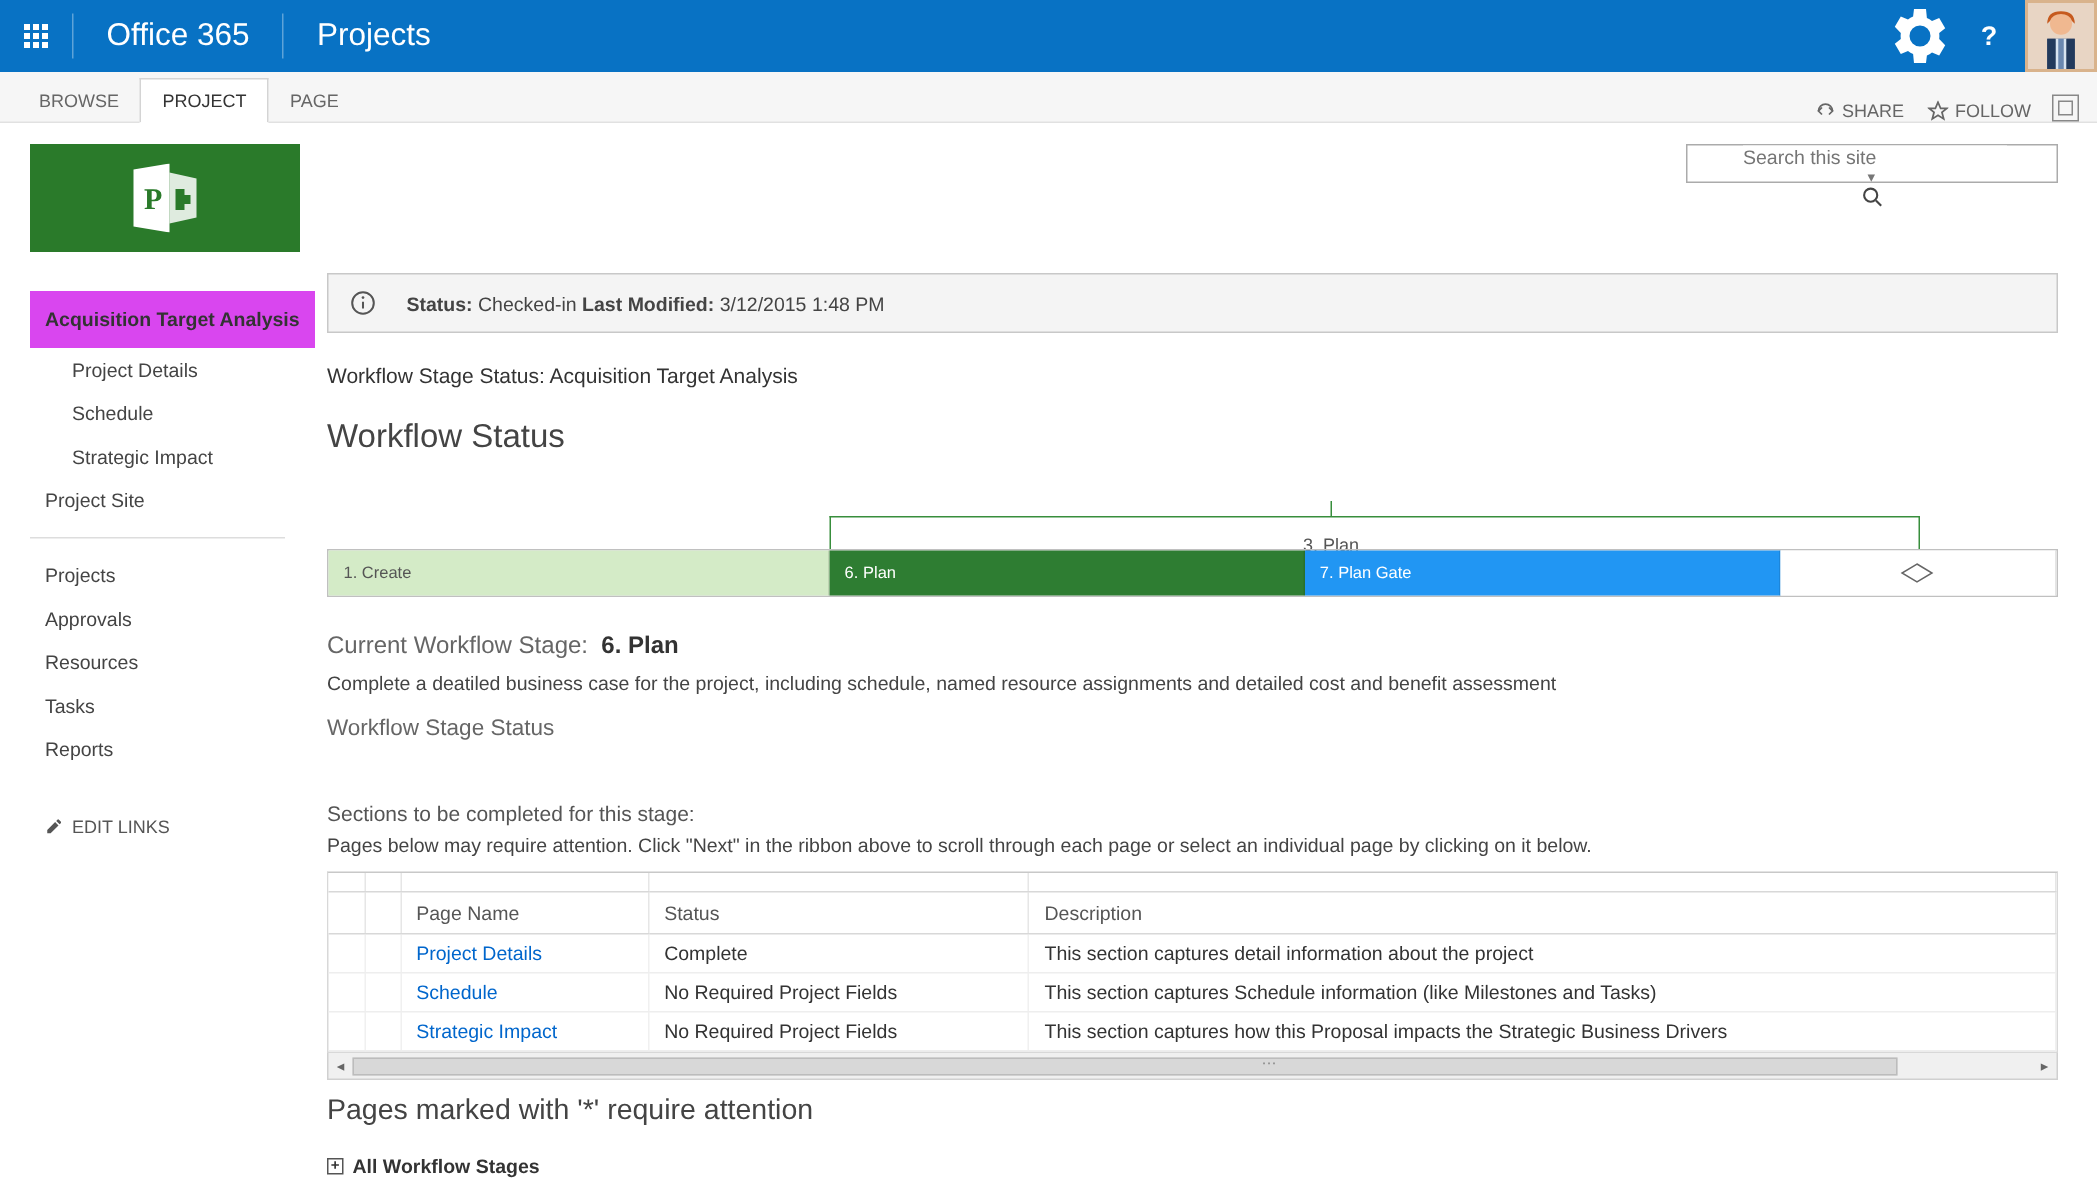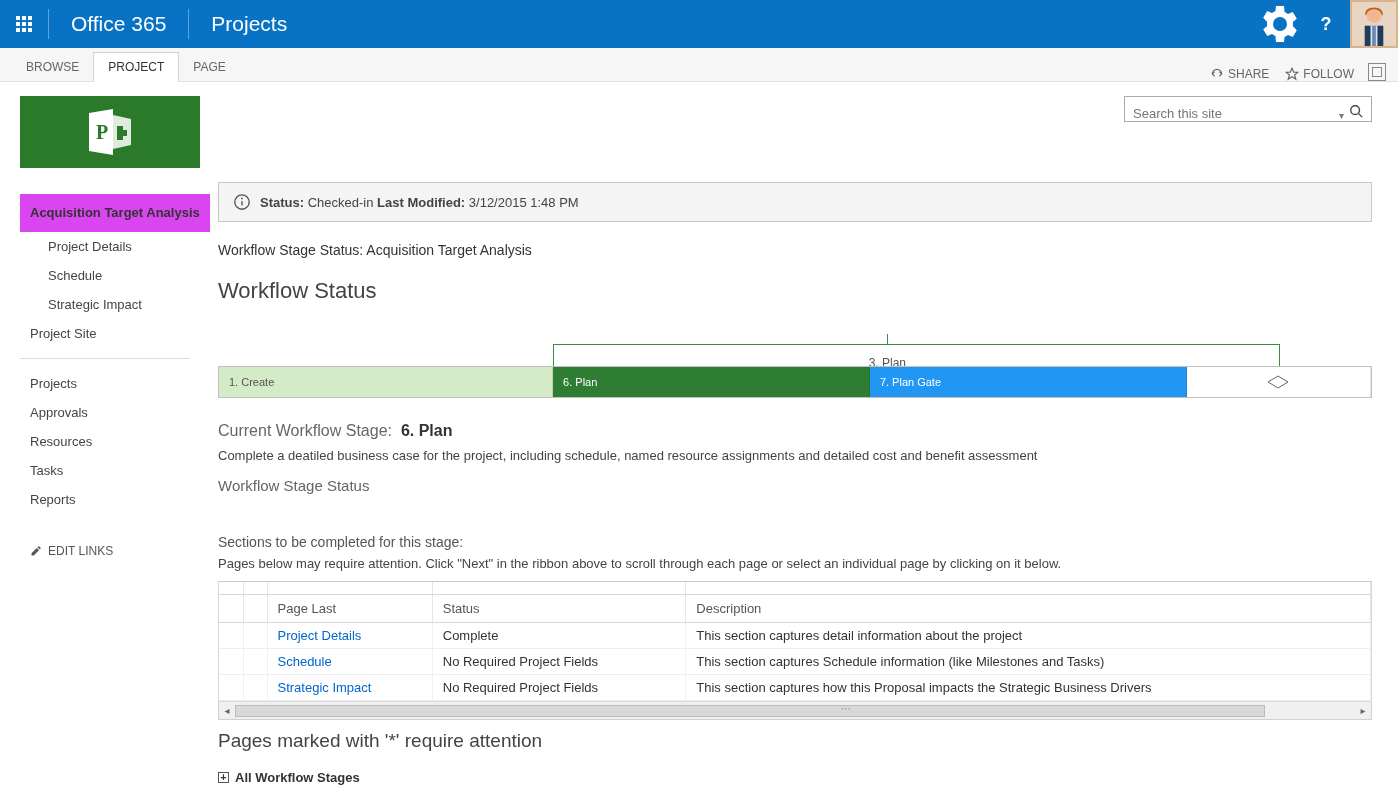--- a/index.html
+++ b/index.html
@@ -39,27 +39,27 @@
   .nav-item.active { background: #d946ef; font-weight: bold; color: #333; padding: 10px 10px; line-height: 1.35; }
   .nav-sub { padding-left: 18px; }
   .nav-divider { border: none; border-top: 1px solid #ddd; margin: 10px 0 10px 0; width: 170px; }
   .edit-links { display: flex; align-items: center; gap: 6px; margin-top: 24px; color: #555; font-size: 12px; cursor: pointer; padding: 6px 10px; }
   .edit-links svg { width: 12px; height: 12px; }
 
   .main-col { flex: 1; padding: 14px 26px 20px 8px; overflow-y: auto; overflow-x: hidden; position: relative; }
   .scroll-outer { height: 100%; overflow-y: scroll; }
   
   .search-row { display: flex; justify-content: flex-end; margin-bottom: 10px; }
-  .search-box { width: 248px; border: 1px solid #ababab; height: 26px; display: flex; align-items: flex-end; padding: 0 4px 0 8px; }
+  .search-box { width: 248px; border: 1px solid #ababab; height: 26px; display: flex; align-items: center; padding: 0 4px 0 8px; flex-direction: column; }
   .search-box input { border: none; outline: none; font-size: 13px; color: #888; flex: 1; }
   .search-box .drop { width: 10px; color: #777; cursor: pointer; font-size: 10px; }
   .search-box .mag { width: 18px; cursor: pointer; }
   .search-box .mag svg { width: 14px; height: 14px; }
 
-  .status-bar { border: 1px solid #c8c8c8; background: #f4f4f4; padding: 10px 14px; display: flex; align-items: center; gap: 9px; margin-bottom: 20px; }
+  .status-bar { border: 1px solid #c8c8c8; background: #f4f4f4; padding: 10px 14px; display: flex; align-items: center; gap: 20px; margin-bottom: 20px; }
   .status-bar svg { width: 18px; height: 18px; flex-shrink: 0; }
   .status-bar .txt { font-size: 13px; color: #444; }
   .status-bar b { font-weight: 700; }
 
   .wf-stage-status { font-size: 14px; color: #333; margin-bottom: 20px; }
   .h2 { font-size: 22px; font-weight: 300; color: #444; margin: 12px 0 14px; }
   .h3 { font-size: 15px; font-weight: 400; color: #666; margin: 14px 0 8px; }
 
   .wf-diagram { position: relative; height: 80px; margin-bottom: 6px; }
   .wf-top-label { position: absolute; top: 0; left: 58%; transform: translateX(-50%); font-size: 12px; color: #555; margin-top: 38px; }
@@ -267,21 +267,21 @@
           <tr class="double-head-top">
               <th class="leadcol"></th>
               <th class="leadcol"></th>
               <th></th>
               <th></th>
               <th></th>
             </tr>
           <tr>
             <th class="leadcol"></th>
             <th class="leadcol"></th>
-            <th>Page Last</th>
+            <th>Page Name</th>
             <th>Status</th>
             <th>Description</th>
           </tr>
         </thead>
         <tbody>
           <tr>
             <td></td>
               <td></td>
             <td><a>Project Details</a></td>
             <td>Complete</td>

